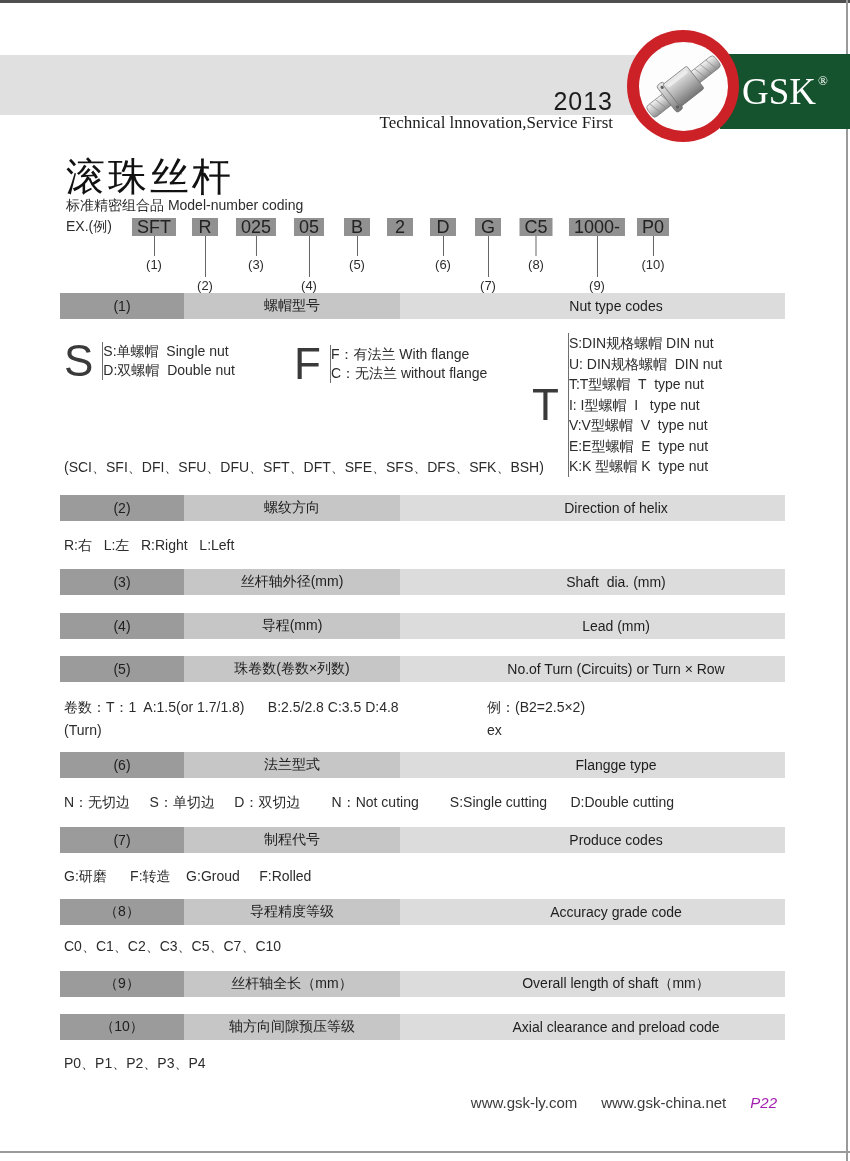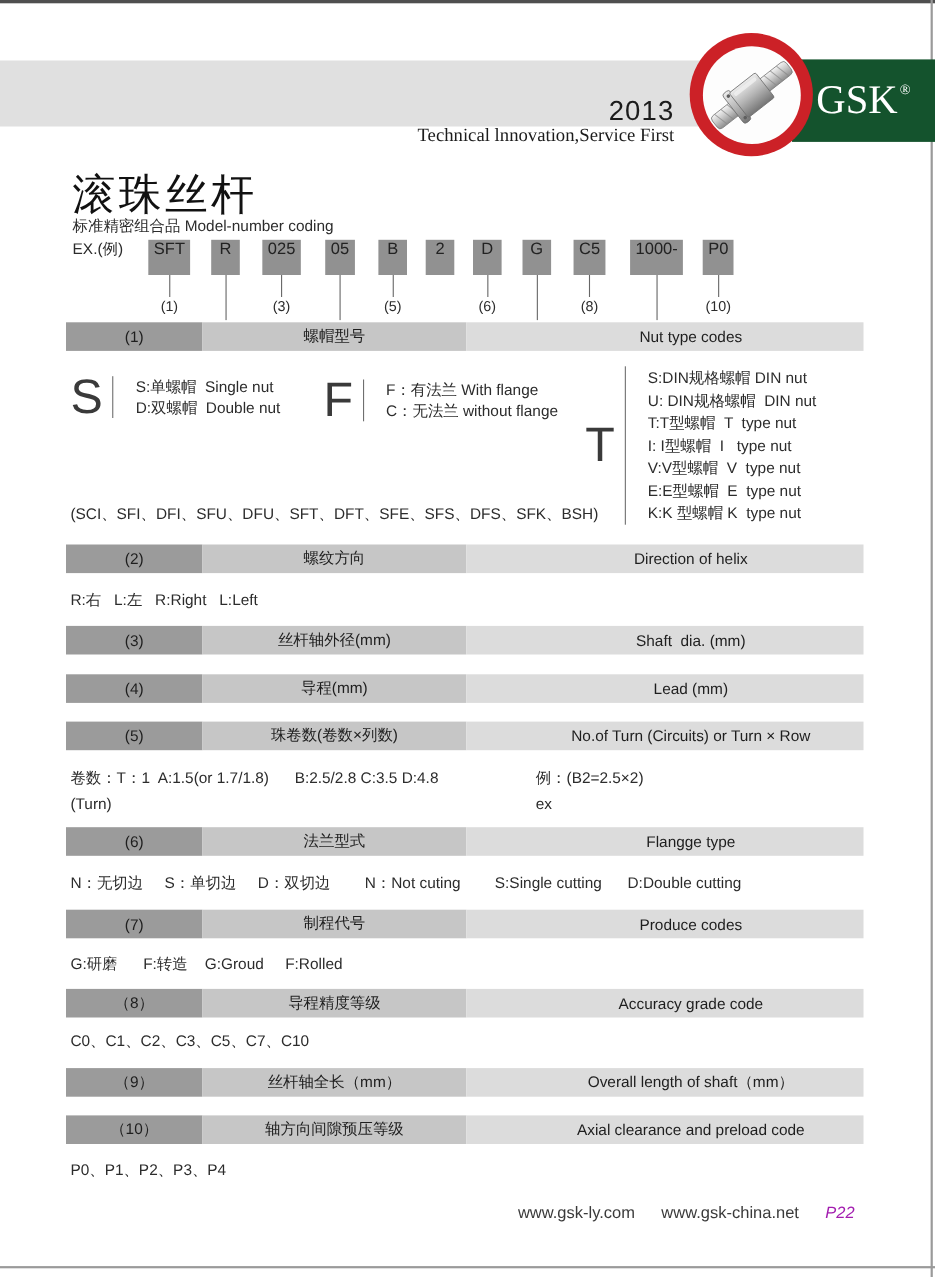--- a/index.html
+++ b/index.html
@@ -25,37 +25,37 @@
   .logo-circle-inner{width:89px;height:89px;border-radius:50%;background:#fdfdfd;overflow:hidden;
     display:flex;align-items:center;justify-content:center;}
 
   
   .title{position:absolute;left:66px;top:150px;font-size:39px;font-weight:normal;color:#111;letter-spacing:3px;}
   .subtitle{position:absolute;left:66px;top:197px;font-size:14px;color:#2c2c2c;}
   .ex-label{position:absolute;left:66px;top:218px;font-size:14px;color:#2c2c2c;}
 
   
   .code-group{position:absolute;top:218px;display:flex;flex-direction:column;align-items:center;transform:translateX(-50%);}
-  .code-box{background:#919191;color:#222;font-size:15px;line-height:18px;height:32px;
+  .code-box{background:#919191;color:#222;font-size:18px;line-height:18px;height:18px;
     padding:0 5px;min-width:16px;text-align:center;white-space:pre;}
   .code-line{width:1px;background:#666;}
   .code-line.short{height:20px;}
   .code-line.long{height:41px;}
   .code-num{font-size:13px;color:#2c2c2c;margin-top:1px;}
 
   
   .sec-bar{position:absolute;left:60px;width:725px;height:26px;display:flex;font-size:14px;}
   .sec-num{width:124px;background:#9b9b9b;color:#1e1e1e;display:flex;align-items:center;justify-content:center;white-space:pre;}
-  .sec-cn{width:240px;background:#c6c6c6;color:#1e1e1e;display:flex;align-items:center;justify-content:center;white-space:pre;}
+  .sec-cn{width:216px;background:#c6c6c6;color:#1e1e1e;display:flex;align-items:center;justify-content:center;white-space:pre;}
   .sec-en{flex:1;background:#dcdcdc;color:#1e1e1e;display:flex;align-items:center;justify-content:center;white-space:pre;padding-left:47px;}
 
   
   .nut-group{position:absolute;display:flex;align-items:center;}
   .big-letter{font-size:44px;color:#3a3a3a;font-weight:400;margin-right:9px;line-height:44px;}
-  .nut-items{border-left:1px solid #6f6f6f;padding-left:20px;font-size:14px;color:#2c2c2c;}
+  .nut-items{border-left:1px solid #6f6f6f;padding-left:0;font-size:14px;color:#2c2c2c;}
   .nut-items div{line-height:19px;white-space:pre;}
   .nut-items.tall div{line-height:20.5px;}
 
   .plain{position:absolute;font-size:14px;color:#2c2c2c;white-space:pre;}
 
   
   .footer{position:absolute;left:0;top:1094px;width:777px;display:flex;justify-content:flex-end;
     align-items:baseline;gap:24px;font-size:15px;color:#3a3a3a;}
   .footer .pageno{color:#a21caf;font-style:italic;}
 </style>

